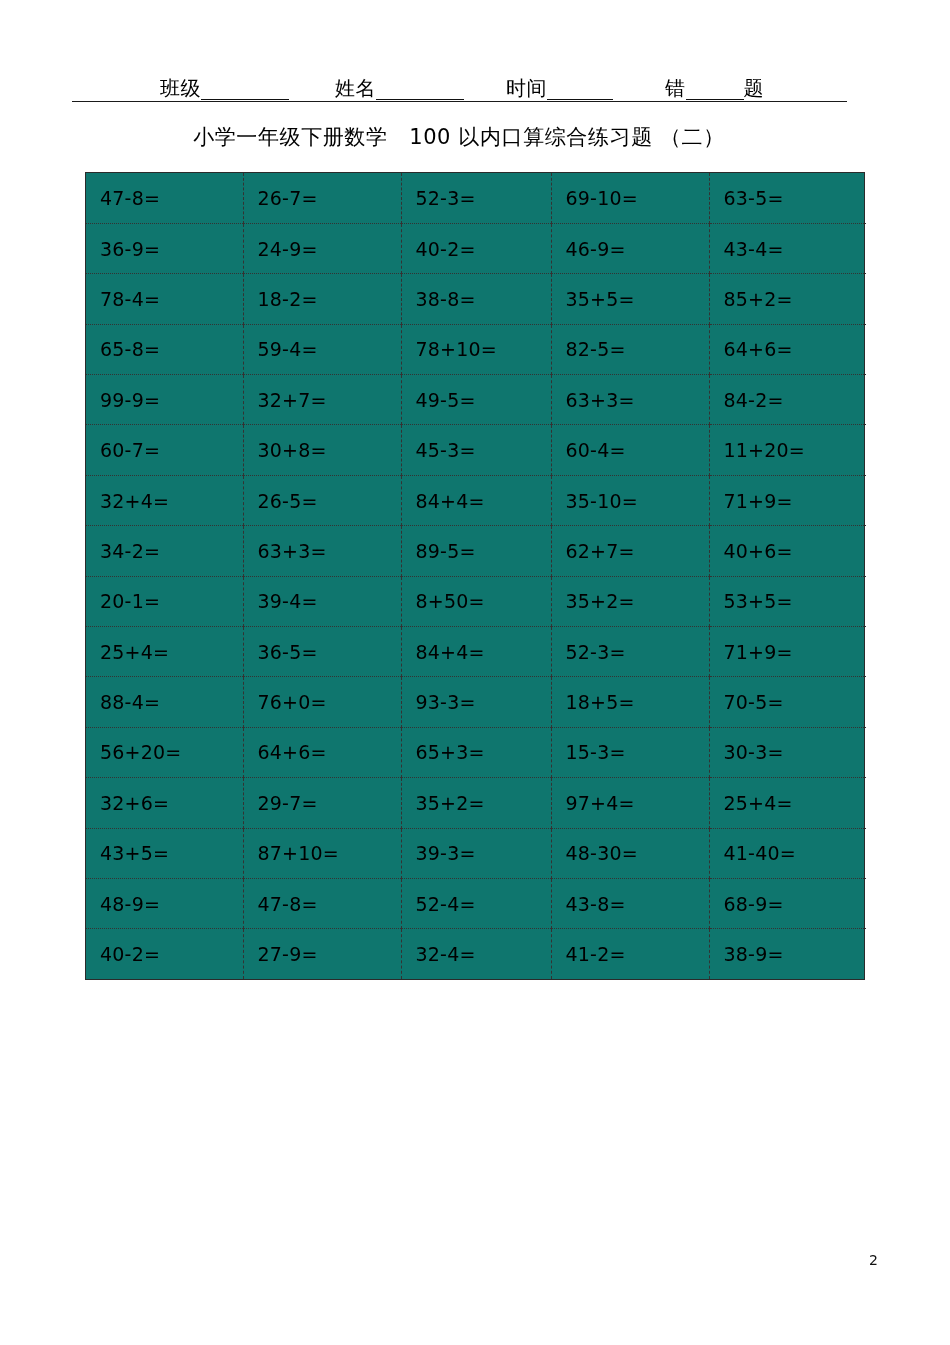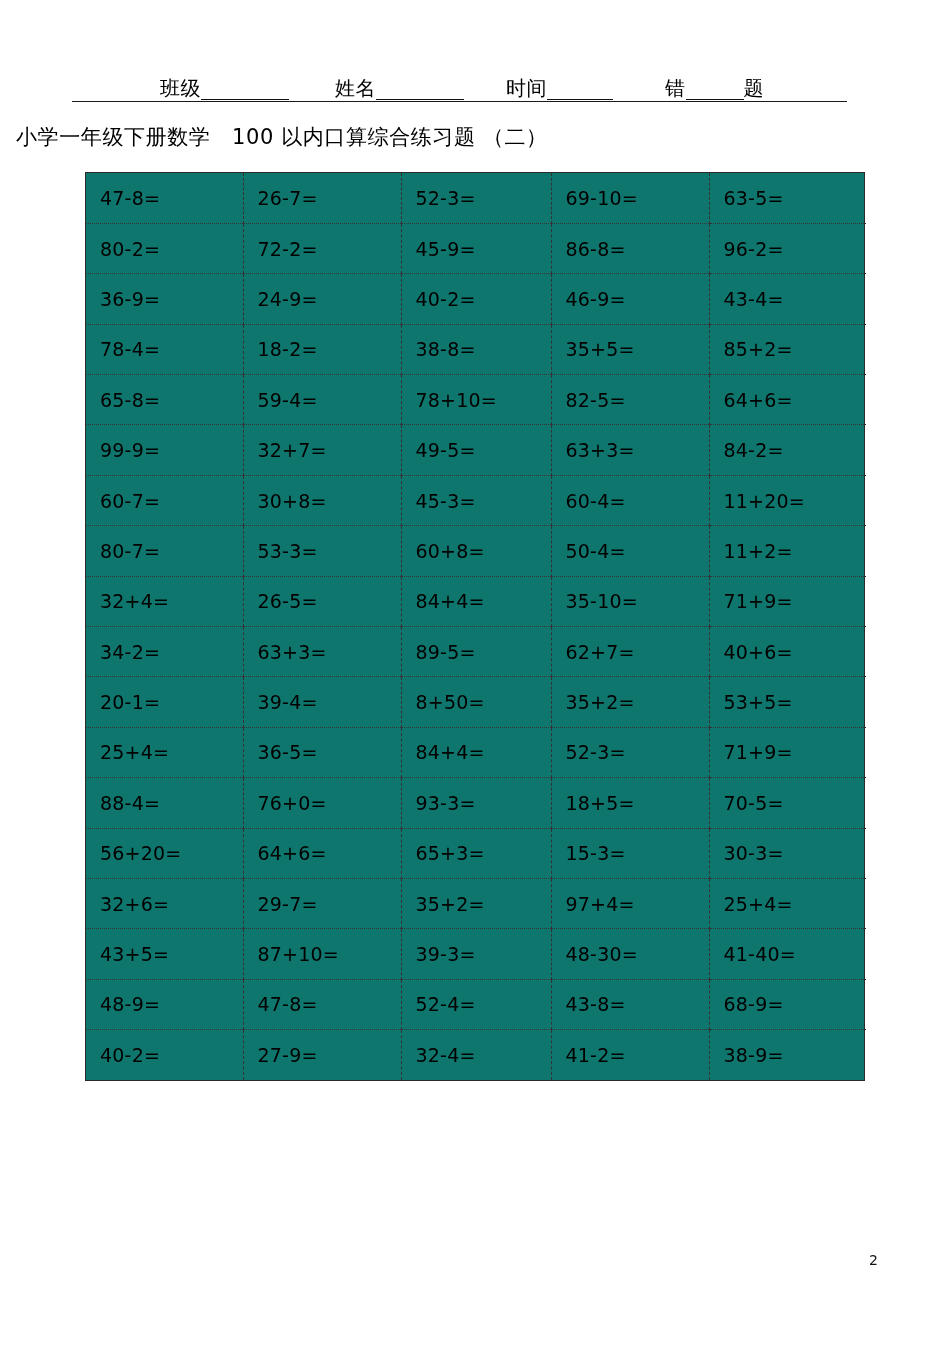--- a/index.html
+++ b/index.html
@@ -61,24 +61,24 @@
     border-bottom: 1.4px solid #111111;
     height: 20px;
   }
   .gap-a { width: 46px; }
   .gap-b { width: 42px; }
   .gap-c { width: 52px; }
 
   
   .title {
     position: absolute;
-    left: 16px;
+    left: 0;
     top: 122px;
     width: 918px;
-    text-align: left;
+    text-align: center;
     font-size: 21px;
     line-height: 30px;
     letter-spacing: 0.6px;
     font-family: "DejaVu Sans", "Liberation Sans", sans-serif;
     font-weight: normal;
   }
 
   
   .sheet {
     position: absolute;
@@ -176,27 +176,20 @@
       </colgroup>
       <tbody>
         <tr>
           <td>47-8=</td>
           <td>26-7=</td>
           <td>52-3=</td>
           <td>69-10=</td>
           <td>63-5=</td>
         </tr>
         <tr>
-          <td>80-2=</td>
-          <td>72-2=</td>
-          <td>45-9=</td>
-          <td>86-8=</td>
-          <td>96-2=</td>
-        </tr>
-        <tr>
           <td>36-9=</td>
           <td>24-9=</td>
           <td>40-2=</td>
           <td>46-9=</td>
           <td>43-4=</td>
         </tr>
         <tr>
           <td>78-4=</td>
           <td>18-2=</td>
           <td>38-8=</td>
@@ -218,27 +211,20 @@
           <td>84-2=</td>
         </tr>
         <tr>
           <td>60-7=</td>
           <td>30+8=</td>
           <td>45-3=</td>
           <td>60-4=</td>
           <td>11+20=</td>
         </tr>
         <tr>
-          <td>80-7=</td>
-          <td>53-3=</td>
-          <td>60+8=</td>
-          <td>50-4=</td>
-          <td>11+2=</td>
-        </tr>
-        <tr>
           <td>32+4=</td>
           <td>26-5=</td>
           <td>84+4=</td>
           <td>35-10=</td>
           <td>71+9=</td>
         </tr>
         <tr>
           <td>34-2=</td>
           <td>63+3=</td>
           <td>89-5=</td>

